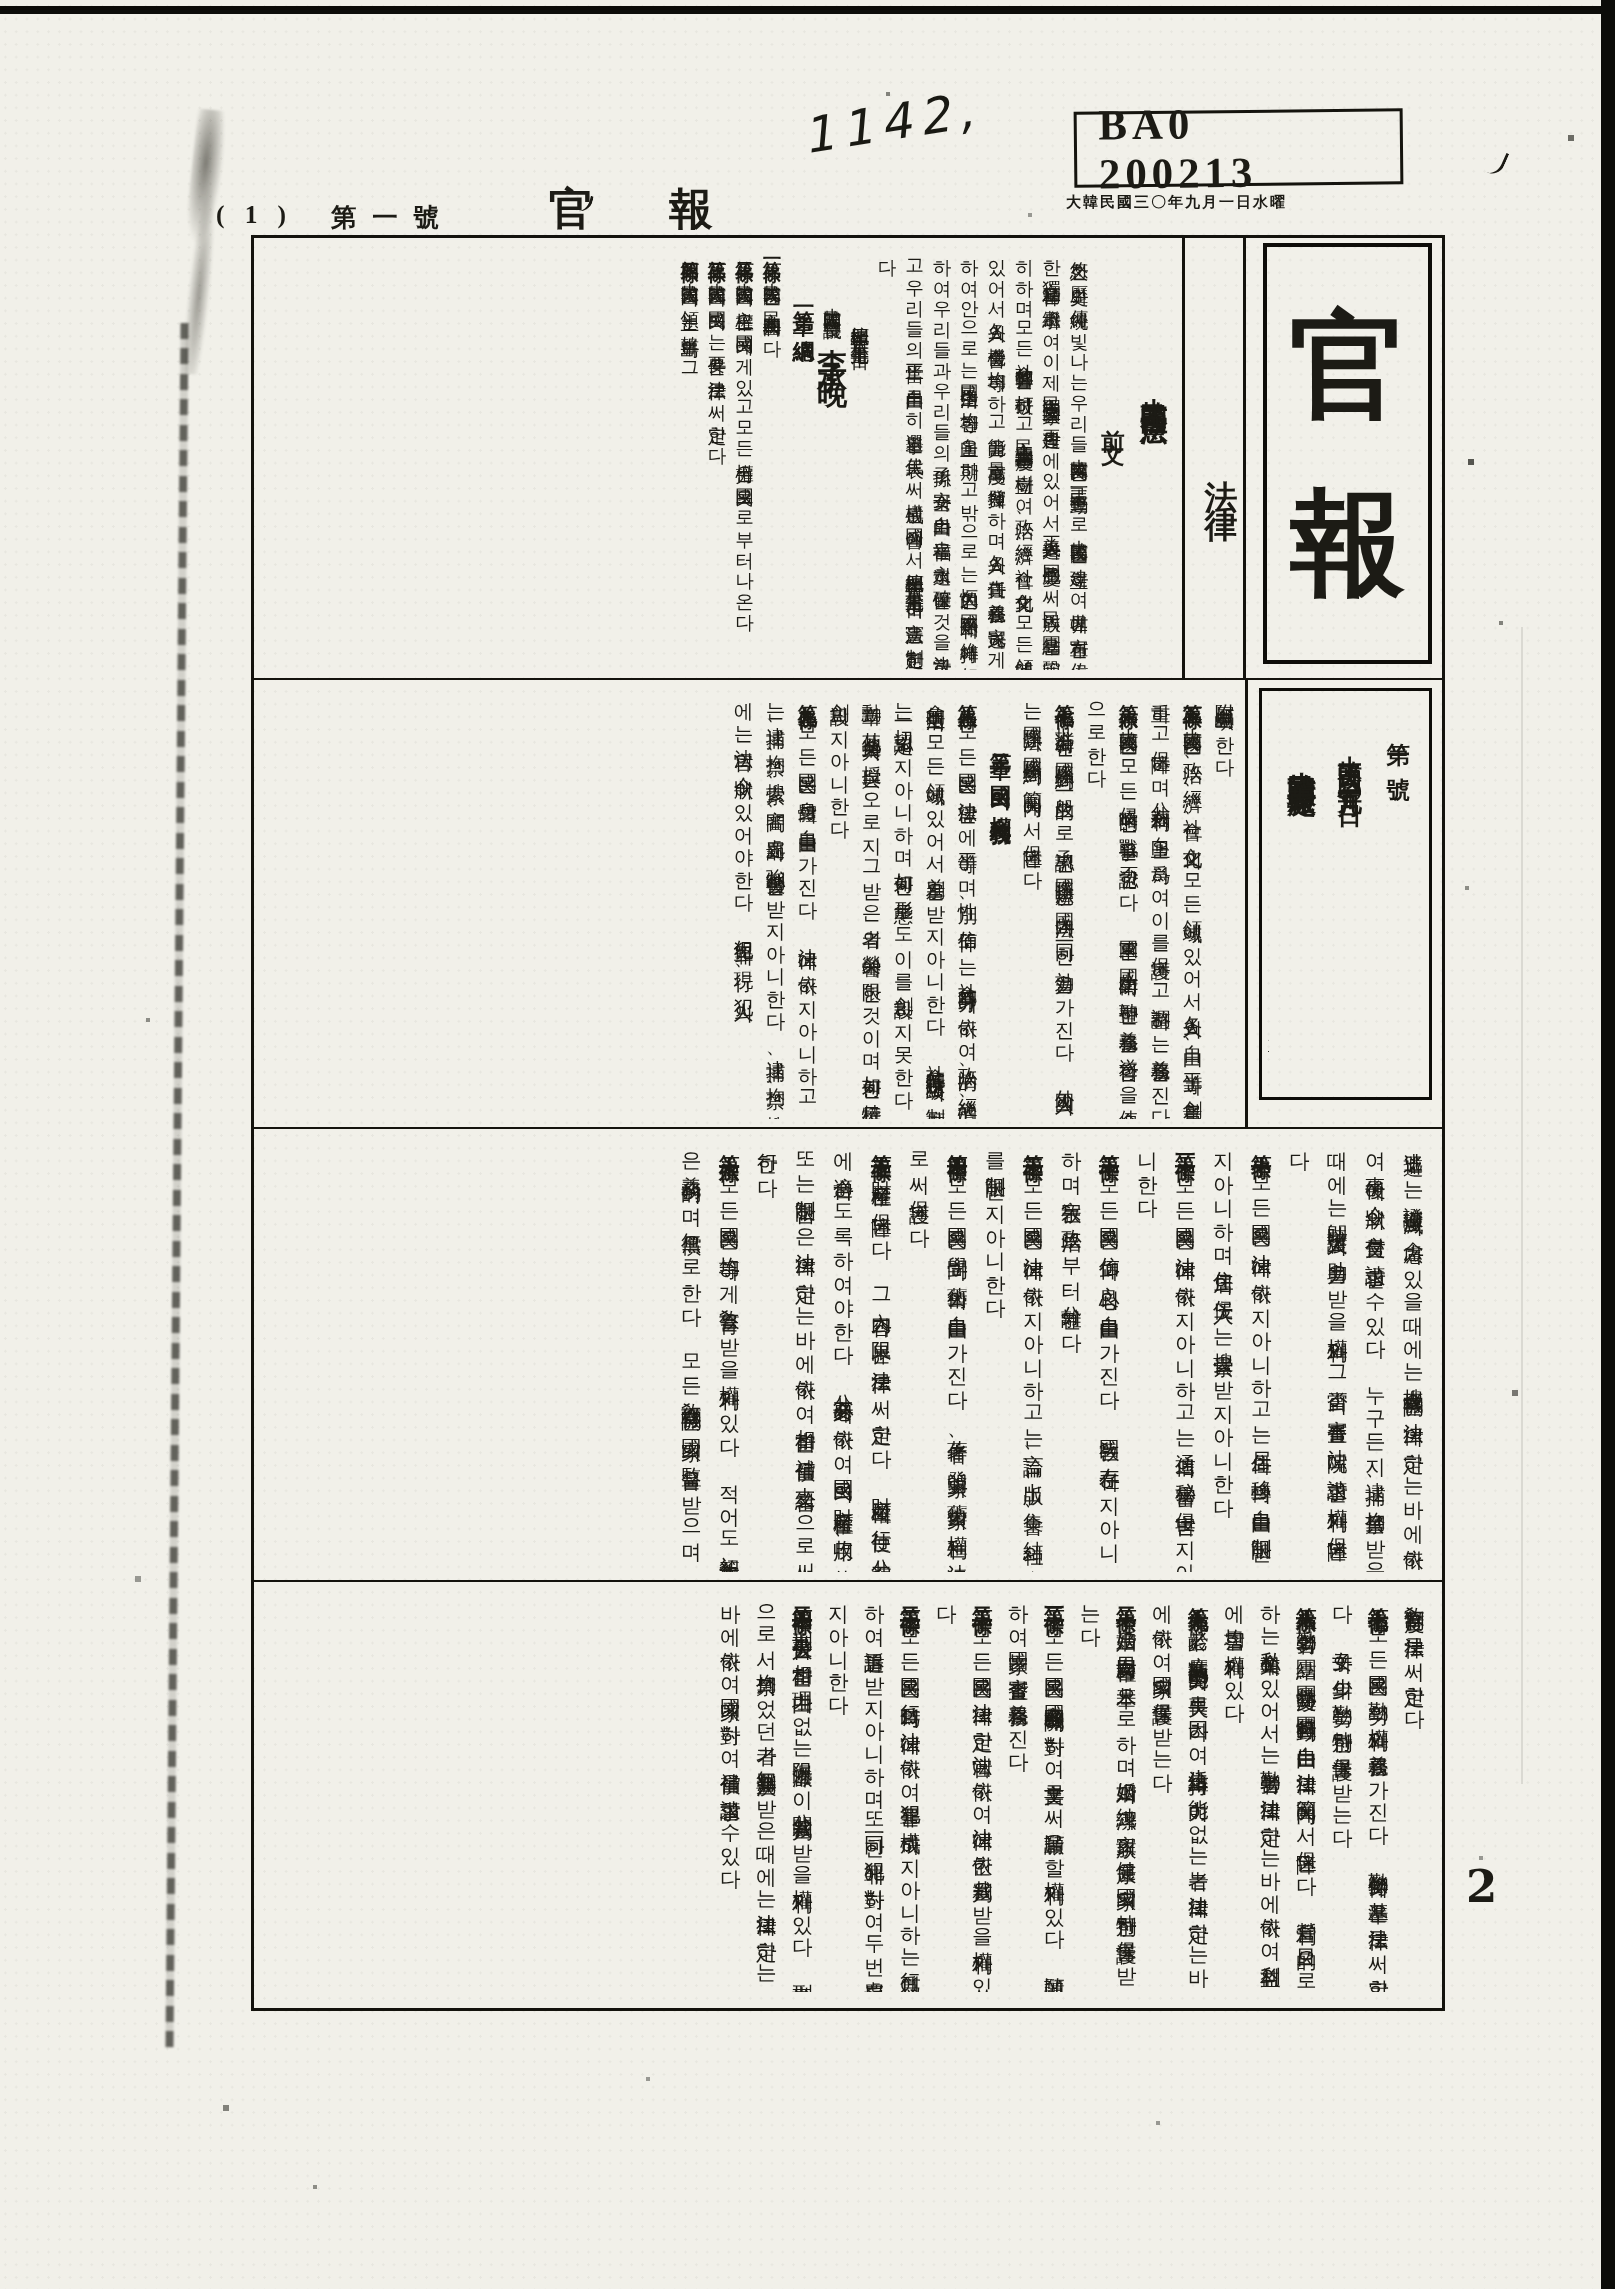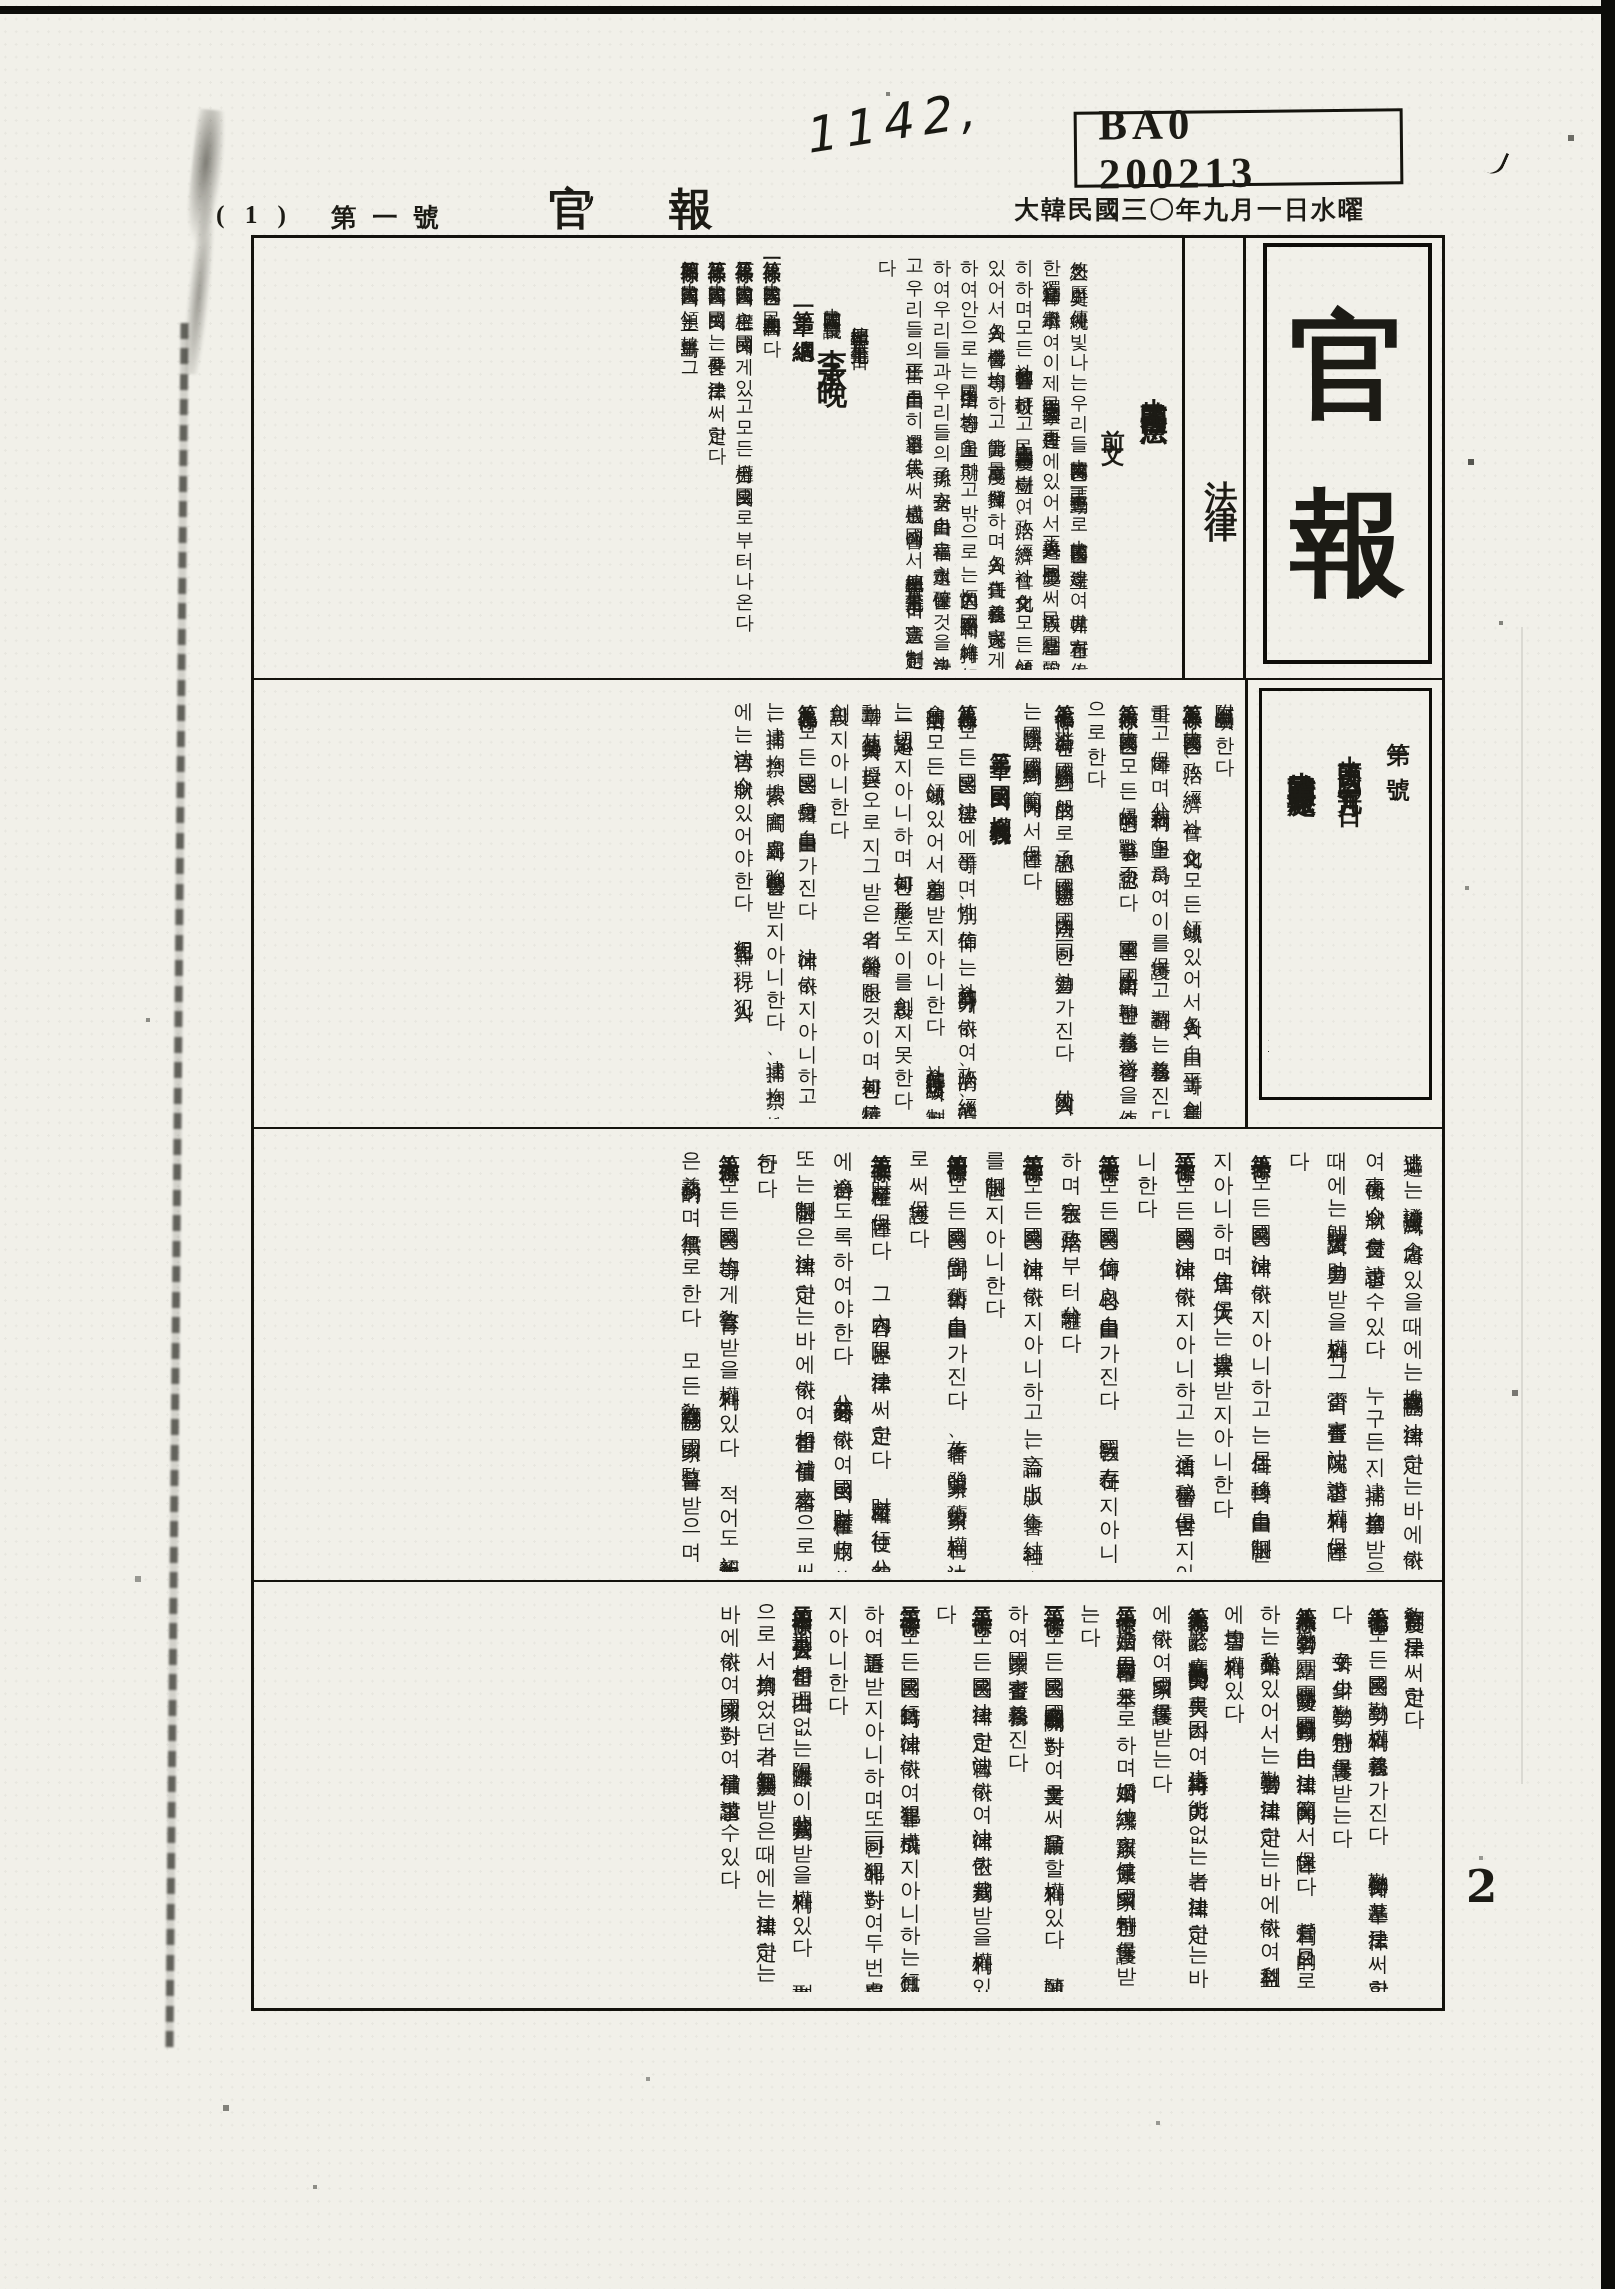--- a/index.html
+++ b/index.html
@@ -50,21 +50,21 @@
   }
   .handwriting{
     position:absolute;left:806px;top:94px;
     font-family:"DejaVu Sans",sans-serif;font-size:49px;font-weight:500;
     letter-spacing:7.8px;transform:rotate(-9deg) skewX(-14deg);color:#191913;
   }
   
   .page-marker{position:absolute;left:216px;top:200px;font-size:25.5px;letter-spacing:6.9px;font-weight:600;}
   .issue-label{position:absolute;left:331px;top:200px;font-size:25.5px;font-weight:700;letter-spacing:15.7px;}
   .gazette-title{position:absolute;left:549px;top:180px;font-size:44px;font-weight:700;letter-spacing:76px;white-space:nowrap;}
-  .date-line{position:absolute;left:1014px;top:193px;font-size:25px;font-weight:700;letter-spacing:2px;white-space:nowrap;}
+  .date-line{position:absolute;left:1066px;top:193px;font-size:15px;font-weight:700;letter-spacing:2px;white-space:nowrap;}
   
   .content-box{position:absolute;left:251px;top:235px;width:1188px;height:1770px;border:3.9px solid #14130d;box-sizing:content-box;}
   .band{position:relative;width:100%;box-sizing:border-box;}
   .band-sep{border-bottom:2.9px solid #14130d;}
   .band1{height:442px;}
   .band2{height:449px;}
   .band3{height:453px;}
   .band4{height:418px;}
   .vtext{writing-mode:vertical-rl;text-orientation:upright;overflow:hidden;word-break:break-all;line-break:anywhere;}
   

